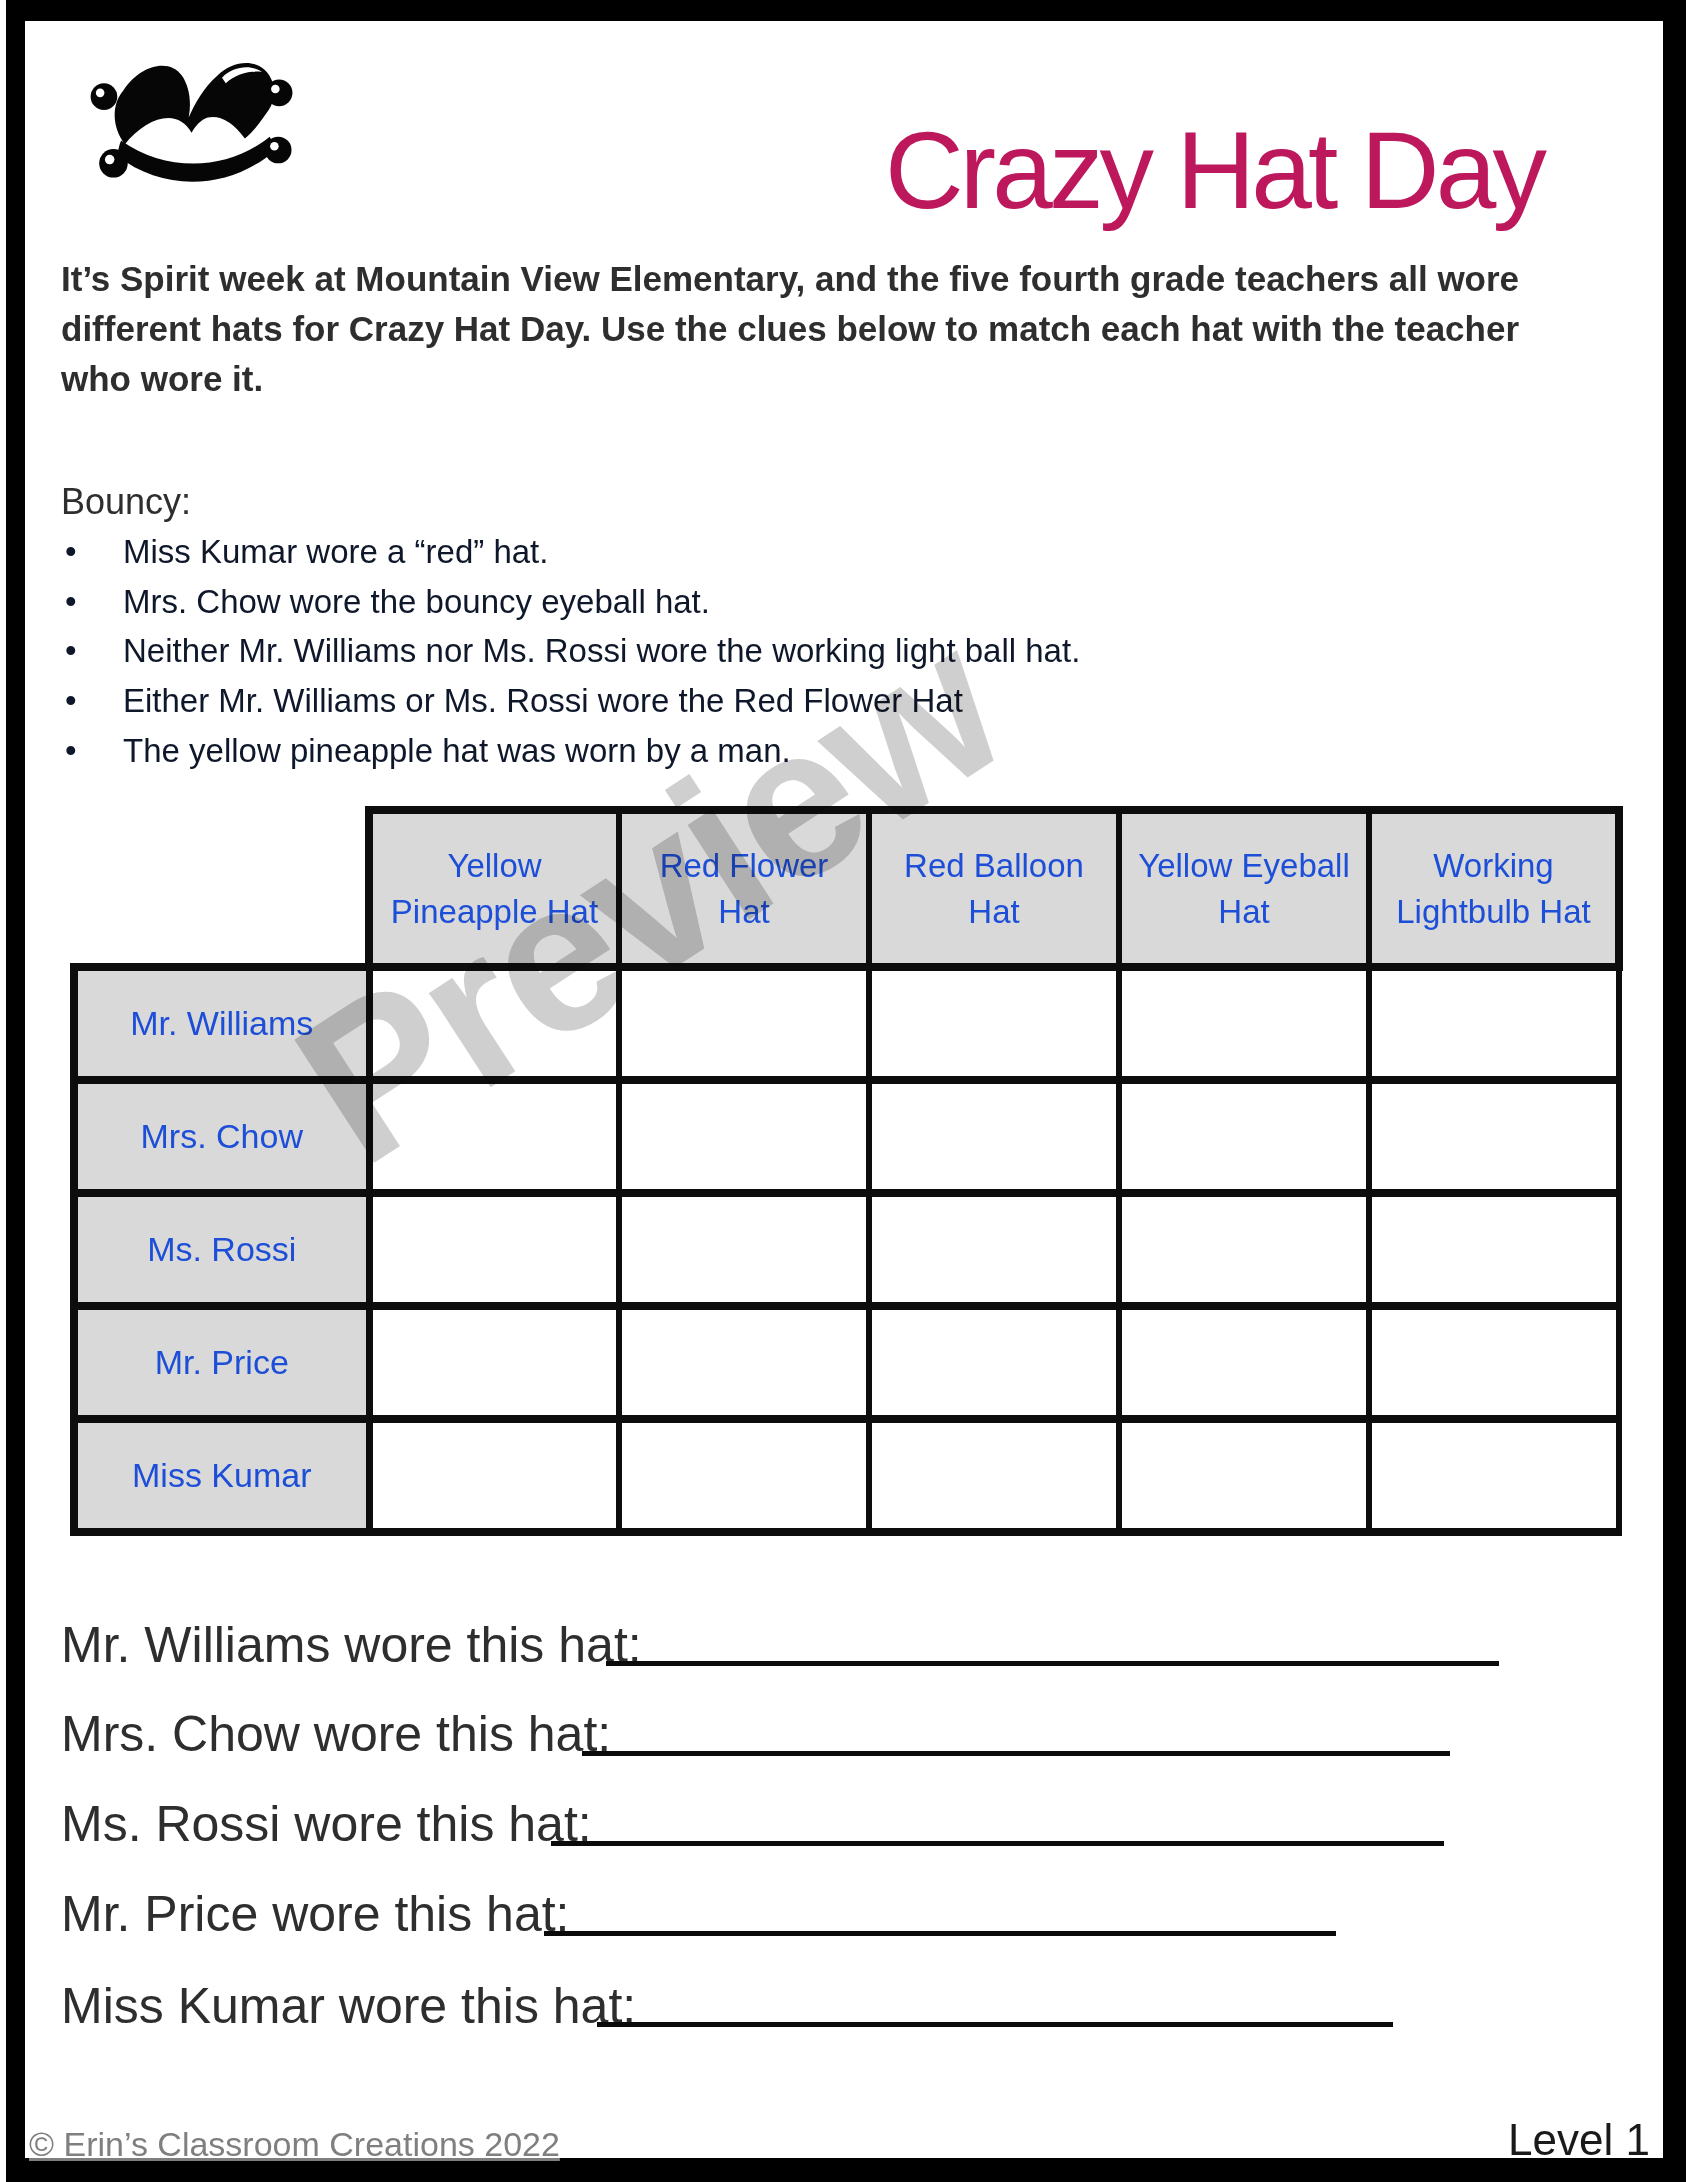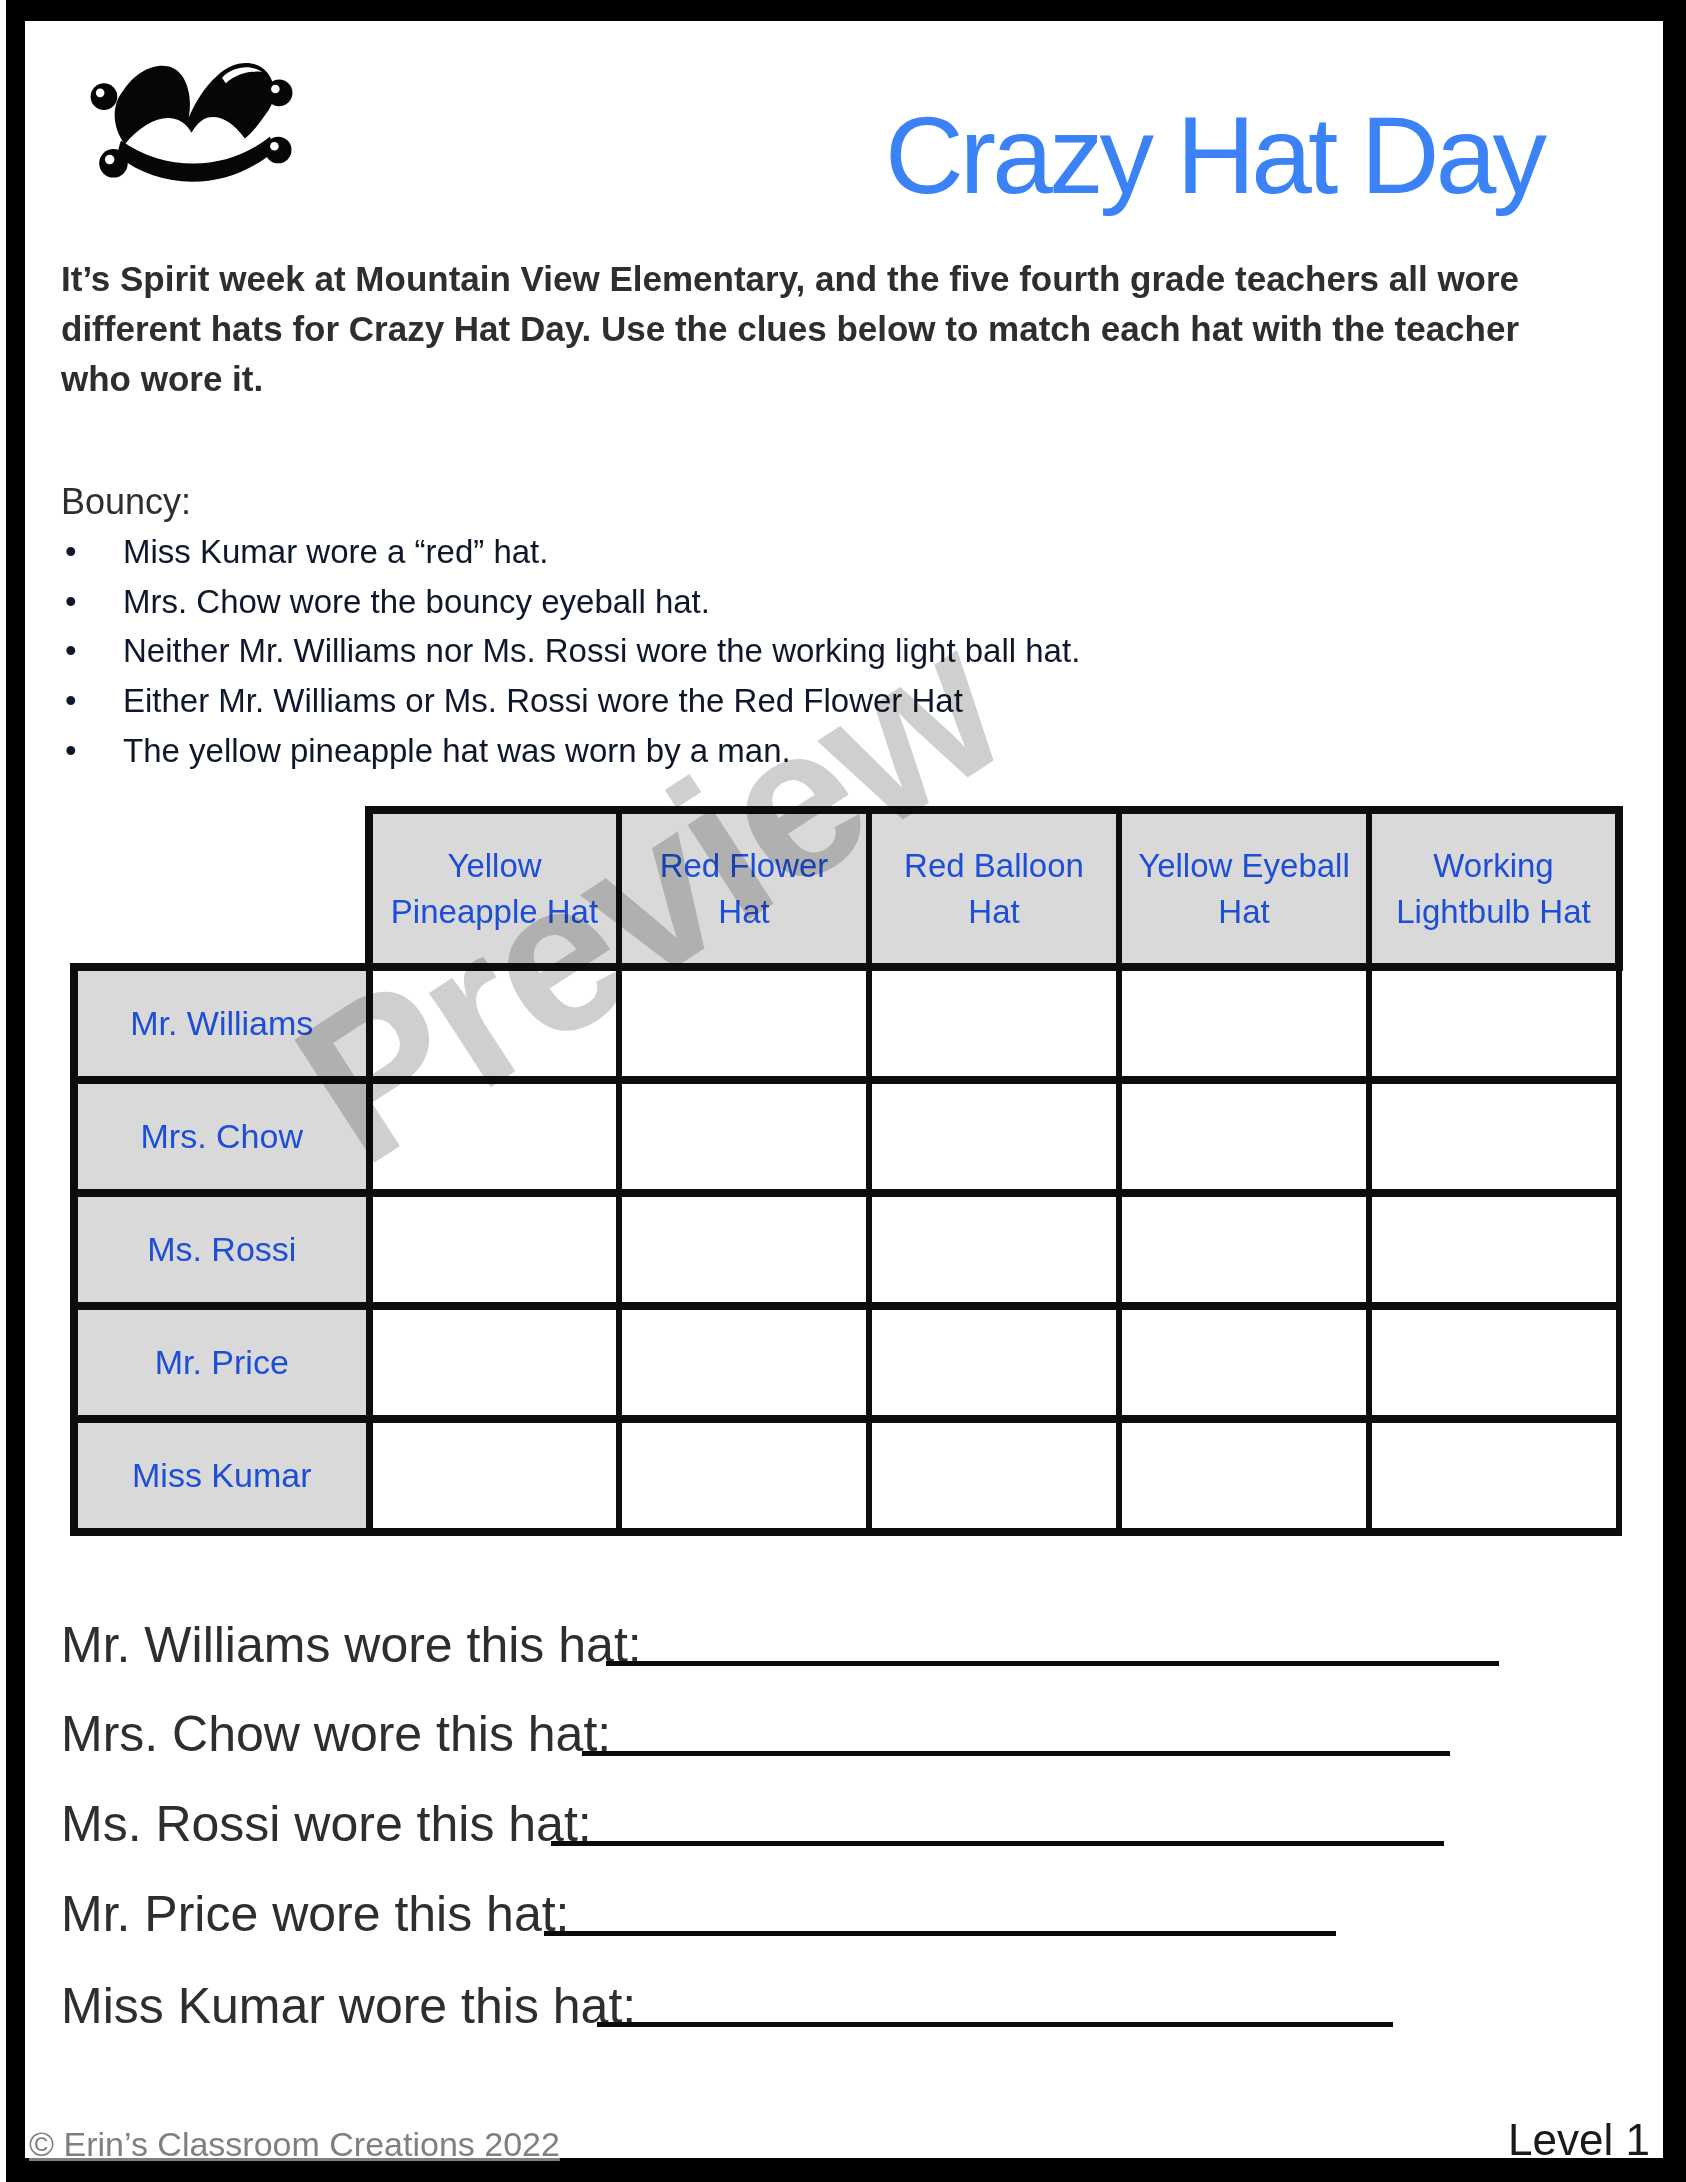--- a/index.html
+++ b/index.html
@@ -22,23 +22,23 @@
     pointer-events:none;
     z-index:8;
   }
 
   
   .jester { position:absolute; left:83px; top:49px; width:219px; height:142px; }
   .jester svg { width:100%; height:100%; }
 
   
   .title {
-    position:absolute; top:101px; right:144px;
+    position:absolute; top:116px; right:144px;
     font-size:109px; font-weight:400; letter-spacing:-3.9px;
-    color:#3b82f6; white-space:nowrap; line-height:1;
+    color:#be185d; white-space:nowrap; line-height:1;
   }
 
   
   .intro {
     position:absolute; left:61px; top:254px; width:1482px;
     font-size:35px; line-height:50px; color:#2e2e2e;font-weight:bold;
   }
 
   
   .clues-h {

